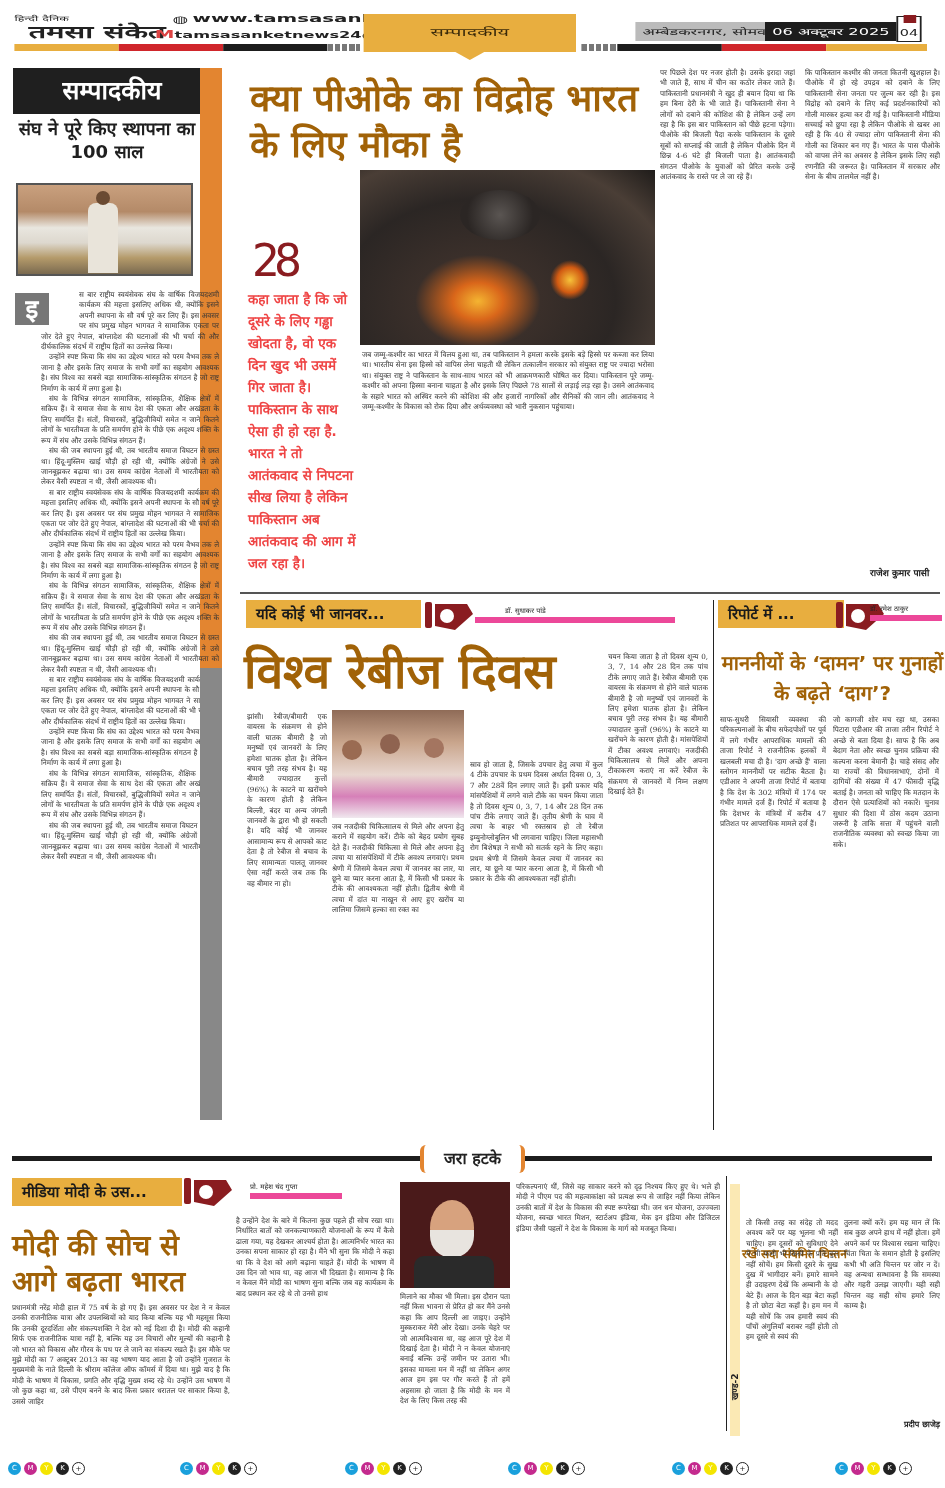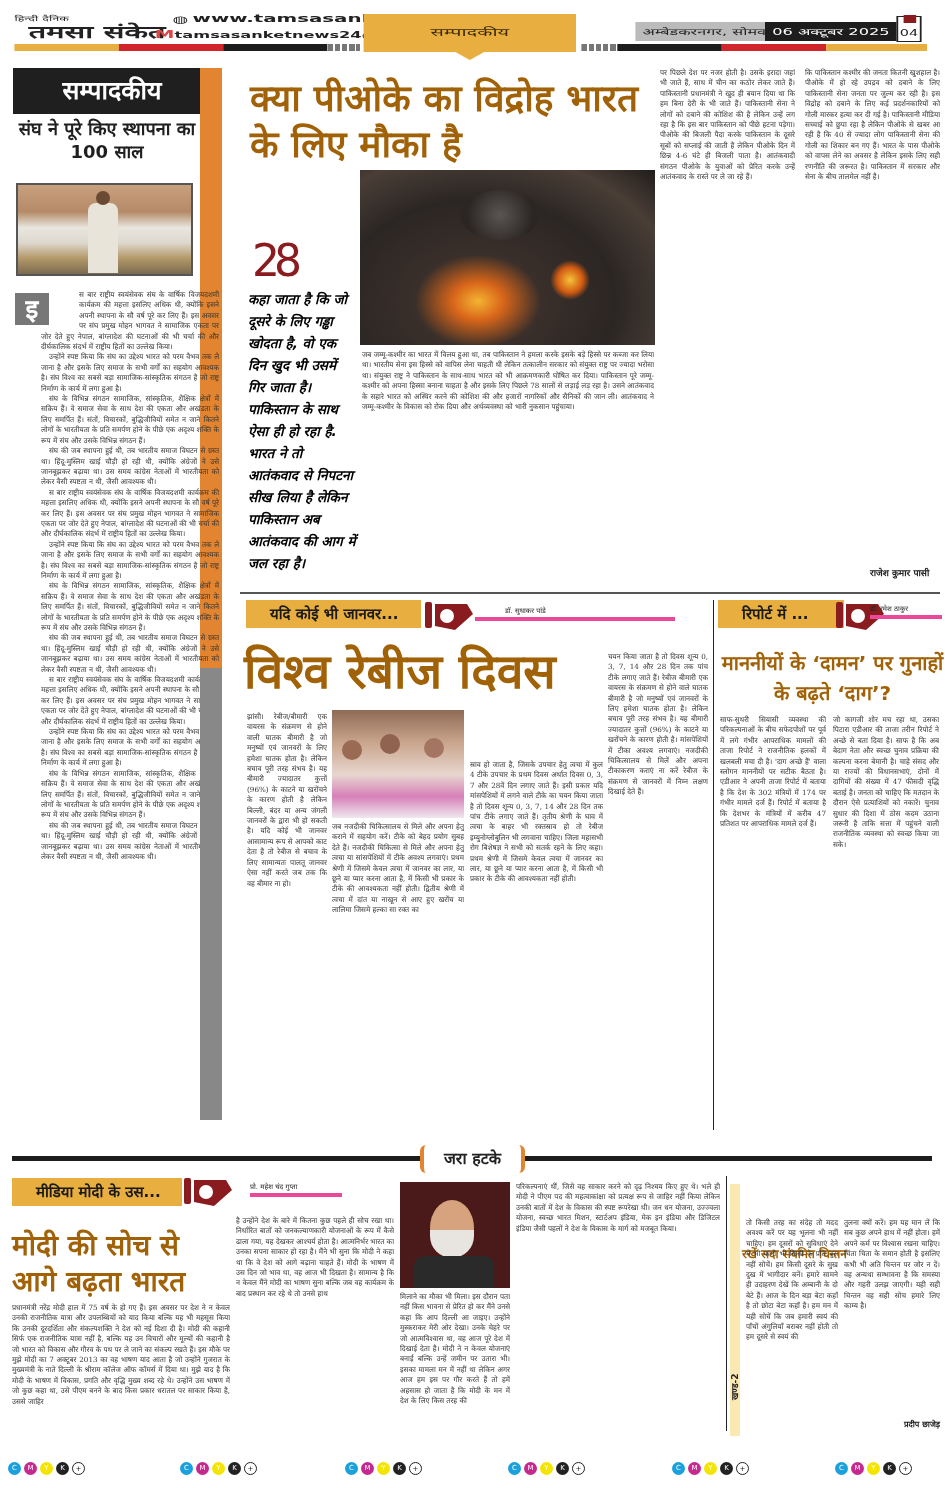--- a/index.html
+++ b/index.html
@@ -6,23 +6,23 @@
 body{width:945px;height:1488px;background:#fff;font-family:"DejaVu Serif",serif;color:#222;position:relative;overflow:hidden}
 .abs{position:absolute}
 .sans{font-family:"DejaVu Sans",sans-serif}
 .body-text{font-family:"DejaVu Serif",serif;font-size:7.2px;line-height:10.4px;color:#333;text-align:justify;overflow:hidden}
 .body-text p{text-indent:8px}
 
 .hdr-bar{height:7px;display:flex}
 .hdr-bar span{height:100%}
 .section-tab{background:#e8ae3f;color:#3a2a0a;font-family:"DejaVu Sans",sans-serif;font-size:11px;text-align:center;line-height:32px}
 .section-tab:after{content:"";position:absolute;left:50%;bottom:-8px;margin-left:-8px;border-left:8px solid transparent;border-right:8px solid transparent;border-top:8px solid #e8ae3f}
-.kicker{background:#e8ae3f;color:#1a1a1a;font-family:"DejaVu Sans",sans-serif;font-weight:bold;font-size:15px;padding:0 24px;line-height:28px;white-space:nowrap;overflow:hidden}
+.kicker{background:#e8ae3f;color:#1a1a1a;font-family:"DejaVu Sans",sans-serif;font-weight:bold;font-size:15px;padding:0 10px;line-height:28px;white-space:nowrap;overflow:hidden}
 .pen{width:48px;height:32px}
-.byline{font-family:"DejaVu Sans",sans-serif;font-size:7px;border-bottom:4px solid #ec4899;padding-bottom:2px;color:#222}
+.byline{font-family:"DejaVu Sans",sans-serif;font-size:7px;border-bottom:6px solid #ec4899;padding-bottom:2px;color:#222}
 .headline{font-family:"DejaVu Sans",sans-serif;font-weight:bold;color:#a16207;line-height:1.1}
 .rule{background:#222}
 .photo{overflow:hidden}
 .cmyk{display:flex;gap:3px;align-items:center}
 .cmyk span{width:13px;height:13px;border-radius:50%;font-family:"DejaVu Sans",sans-serif;font-size:7px;color:#fff;text-align:center;line-height:13px}
 </style>
 </head>
 <body>
 
 <div class="abs" data-name="masthead" style="left:0;top:0;width:945px;height:60px;">
@@ -82,21 +82,21 @@
   <p data-name="editorial-paragraph">संघ की जब स्थापना हुई थी, तब भारतीय समाज विघटन से ग्रस्त था। हिंदू-मुस्लिम खाई चौड़ी हो रही थी, क्योंकि अंग्रेजों ने उसे जानबूझकर बढ़ाया था। उस समय कांग्रेस नेताओं में भारतीयता को लेकर वैसी स्पष्टता न थी, जैसी आवश्यक थी।</p>
 </div>
 <div class="abs" data-name="grey-bar-divider" style="left:200px;top:668px;width:22px;height:452px;background:#888;"></div>
 
 <div class="abs headline" data-name="lead-headline" style="left:250px;top:76px;width:400px;font-size:37px;line-height:46px;">क्या पीओके का विद्रोह भारत के लिए मौका है</div>
 <div class="abs photo" data-name="protest-photo" style="left:360px;top:170px;width:295px;height:175px;background:radial-gradient(ellipse at 40% 75%,#f4b431 0%,#d9661a 10%,#3a2f2a 25%,#2b2624 55%,#4a3e36 80%,#1f1c1a 100%);">
   <div style="position:absolute;left:100px;top:20px;width:80px;height:50px;background:radial-gradient(circle,#5a5552 0%,#2b2624 70%);border-radius:50%;"></div>
   <div style="position:absolute;left:190px;top:90px;width:40px;height:40px;background:radial-gradient(circle,#f6c23a 0%,#d15a12 45%,transparent 70%);"></div>
 </div>
 <div class="abs" data-name="quote-mark" style="left:252px;top:235px;font-family:'DejaVu Sans',sans-serif;font-size:44px;color:#8a1c20;letter-spacing:-6px;">28</div>
-<div class="abs sans" data-name="pull-quote" style="left:248px;top:288px;width:108px;font-size:13.5px;line-height:22px;font-weight:bold;color:#000000;font-style:italic;">कहा जाता है कि जो दूसरे के लिए गड्ढा खोदता है, वो एक दिन खुद भी उसमें गिर जाता है। पाकिस्तान के साथ ऐसा ही हो रहा है. भारत ने तो आतंकवाद से निपटना सीख लिया है लेकिन पाकिस्तान अब आतंकवाद की आग में जल रहा है।</div>
+<div class="abs sans" data-name="pull-quote" style="left:248px;top:288px;width:108px;font-size:13.5px;line-height:22px;font-weight:bold;color:#ef4444;">कहा जाता है कि जो दूसरे के लिए गड्ढा खोदता है, वो एक दिन खुद भी उसमें गिर जाता है। पाकिस्तान के साथ ऐसा ही हो रहा है. भारत ने तो आतंकवाद से निपटना सीख लिया है लेकिन पाकिस्तान अब आतंकवाद की आग में जल रहा है।</div>
 <div class="abs body-text" data-name="lead-column-1" style="left:362px;top:350px;width:292px;height:235px;">जब जम्मू-कश्मीर का भारत में विलय हुआ था, तब पाकिस्तान ने हमला करके इसके बड़े हिस्से पर कब्जा कर लिया था। भारतीय सेना इस हिस्से को वापिस लेना चाहती थी लेकिन तत्कालीन सरकार को संयुक्त राष्ट्र पर ज्यादा भरोसा था। संयुक्त राष्ट्र ने पाकिस्तान के साथ-साथ भारत को भी आक्रमणकारी घोषित कर दिया। पाकिस्तान पूरे जम्मू-कश्मीर को अपना हिस्सा बनाना चाहता है और इसके लिए पिछले 78 सालों से लड़ाई लड़ रहा है। उसने आतंकवाद के सहारे भारत को अस्थिर करने की कोशिश की और हजारों नागरिकों और सैनिकों की जान ली। आतंकवाद ने जम्मू-कश्मीर के विकास को रोक दिया और अर्थव्यवस्था को भारी नुकसान पहुंचाया।</div>
 <div class="abs body-text" data-name="lead-column-2" style="left:660px;top:68px;width:135px;height:520px;">पर पिछले देश पर नजर होती है। उसके इरादा जहां भी जाते हैं, साथ में चीन का कठोर लेकर जाते हैं। पाकिस्तानी प्रधानमंत्री ने खुद ही बयान दिया था कि हम बिना देरी के भी जाते हैं। पाकिस्तानी सेना ने लोगों को दबाने की कोशिश की है लेकिन उन्हें लग रहा है कि इस बार पाकिस्तान को पीछे हटना पड़ेगा। पीओके की बिजली पैदा करके पाकिस्तान के दूसरे सूबों को सप्लाई की जाती है लेकिन पीओके दिन में छिन्न 4-6 घंटे ही बिजली पाता है। आतंकवादी संगठन पीओके के युवाओं को प्रेरित करके उन्हें आतंकवाद के रास्ते पर ले जा रहे हैं।</div>
 <div class="abs body-text" data-name="lead-column-3" style="left:805px;top:68px;width:135px;height:480px;">कि पाकिस्तान कश्मीर की जनता कितनी खुशहाल है। पीओके में हो रहे उपद्रव को दबाने के लिए पाकिस्तानी सेना जनता पर जुल्म कर रही है। इस विद्रोह को दबाने के लिए कई प्रदर्शनकारियों को गोली मारकर हत्या कर दी गई है। पाकिस्तानी मीडिया सच्चाई को छुपा रहा है लेकिन पीओके से खबर आ रही है कि 40 से ज्यादा लोग पाकिस्तानी सेना की गोली का शिकार बन गए हैं। भारत के पास पीओके को वापस लेने का अवसर है लेकिन इसके लिए सही रणनीति की जरूरत है। पाकिस्तान में सरकार और सेना के बीच तालमेल नहीं है।</div>
 <div class="abs sans" data-name="lead-author" style="left:870px;top:566px;font-size:9px;font-weight:bold;color:#222;">राजेश कुमार पासी</div>
 <div class="abs rule" data-name="section-divider" style="left:240px;top:592px;width:700px;height:2px;background:#555;"></div>
 
 <div class="abs kicker" data-name="rabies-kicker" style="left:246px;top:600px;width:175px;">यदि कोई भी जानवर...</div>
 <div class="abs pen" data-name="pen-nib-icon" style="left:425px;top:600px;">
   <svg width="48" height="32" viewBox="0 0 48 32">
       <rect x="0" y="2" width="7" height="26" rx="2" fill="#8a1c20"></rect>

